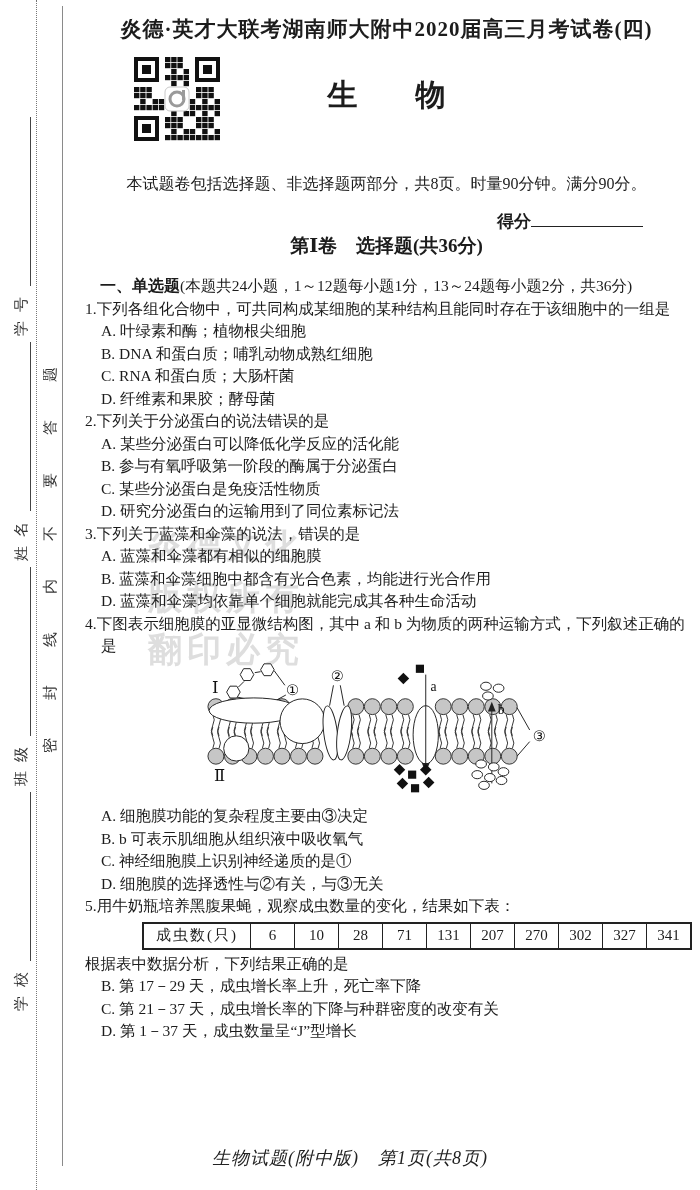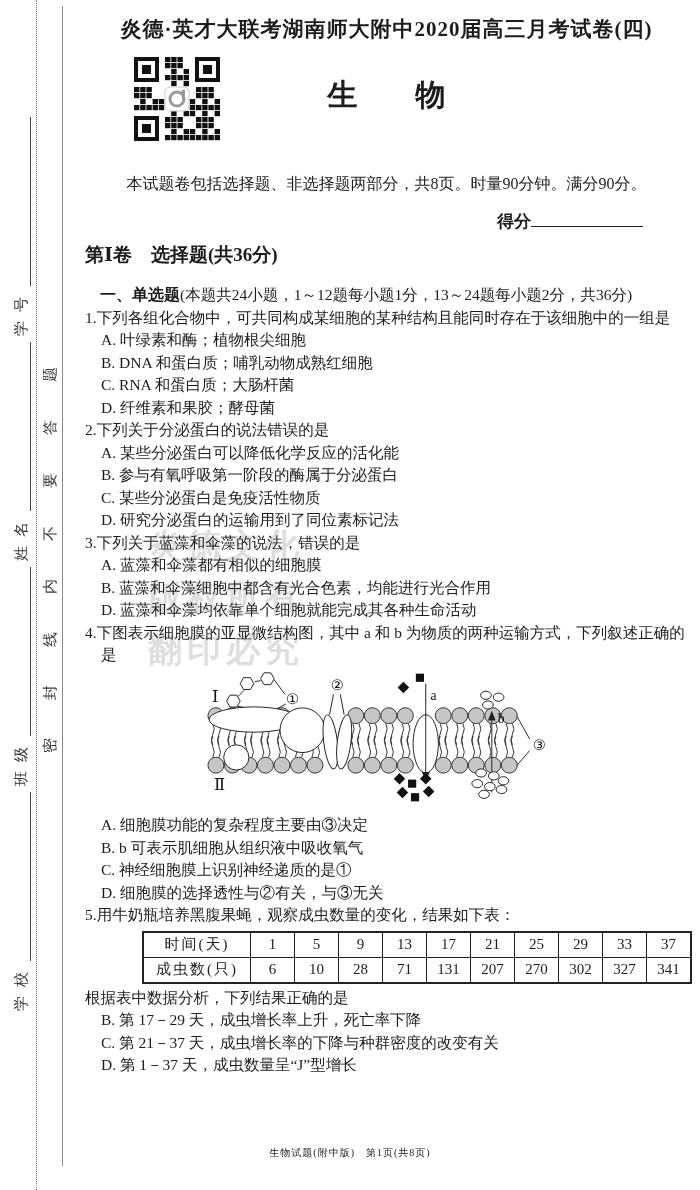--- a/index.html
+++ b/index.html
@@ -24,35 +24,35 @@
            box-sizing:border-box;padding:0 12px 0 85px;}
   .exam-title{padding-top:16px;font-size:21px;line-height:26px;font-weight:bold;
               text-align:center;letter-spacing:1px;}
   .subject{margin-top:34px;font-size:30px;line-height:38px;font-weight:bold;
            text-align:center;letter-spacing:58px;text-indent:58px;}
   .qr{position:absolute;left:133px;top:56px;z-index:2;}
   .intro{margin-top:58px;font-size:16px;line-height:24px;text-align:center;}
   .score-row{margin-top:14px;text-align:right;padding-right:45px;font-size:17px;}
   .score-label{font-weight:bold;}
   .score-blank{display:inline-block;width:112px;border-bottom:1.5px solid #222;height:16px;}
-  .sec-title{margin-top:9px;font-size:19px;line-height:26px;font-weight:bold;text-align:left;}
+  .sec-title{margin-top:0;font-size:19px;line-height:26px;font-weight:bold;text-align:center;}
   .part-head{margin-top:16px;font-size:15.5px;line-height:22.5px;}
   .part-head b{font-size:16px;margin-left:15px;}
   .q{font-size:15.5px;line-height:22.5px;}
   .stem{text-indent:-16px;padding-left:16px;}
   .opt{padding-left:16px;}
   
   .diagram-wrap{margin:3px 0 2px 112px;}
   
   table.fly{border-collapse:collapse;margin:4px 0 3px 57px;font-size:15px;border:2px solid #222;}
   table.fly td{border:1px solid #222;text-align:center;height:24px;padding:0 5px;min-width:33px;}
   table.fly td.hd{min-width:96px;letter-spacing:2px;}
   
   .footer{position:absolute;top:1146px;left:0;width:700px;text-align:center;
-          font-size:10px;color:#222;z-index:1;letter-spacing:1px;}
+          font-size:18px;color:#222;z-index:1;letter-spacing:1px;font-style:italic;}
   svg text{font-family:"Liberation Serif","DejaVu Serif",serif;fill:#111;}
 </style>
 </head>
 <body>
 
 <div class="page">
 
   <div class="fold-dotted"></div>
   <div class="seal-solid"></div>
   <div class="seal-text">密封线内不要答题</div>
@@ -365,33 +365,20 @@
       <div class="opt">A. 细胞膜功能的复杂程度主要由③决定</div>
       <div class="opt">B. b 可表示肌细胞从组织液中吸收氧气</div>
       <div class="opt">C. 神经细胞膜上识别神经递质的是①</div>
       <div class="opt">D. 细胞膜的选择透性与②有关，与③无关</div>
     </div>
 
     <div class="q">
       <div class="stem">5.用牛奶瓶培养黑腹果蝇，观察成虫数量的变化，结果如下表：</div>
       <table class="fly">
         <tbody>
-            <tr>
-          <td class="hd">时间(天)</td>
-          <td>1</td>
-          <td>5</td>
-          <td>9</td>
-          <td>13</td>
-          <td>17</td>
-          <td>21</td>
-          <td>25</td>
-          <td>29</td>
-          <td>33</td>
-          <td>37</td>
-        </tr>
         <tr>
           <td class="hd">成虫数(只)</td>
           <td>6</td>
           <td>10</td>
           <td>28</td>
           <td>71</td>
           <td>131</td>
           <td>207</td>
           <td>270</td>
           <td>302</td>

